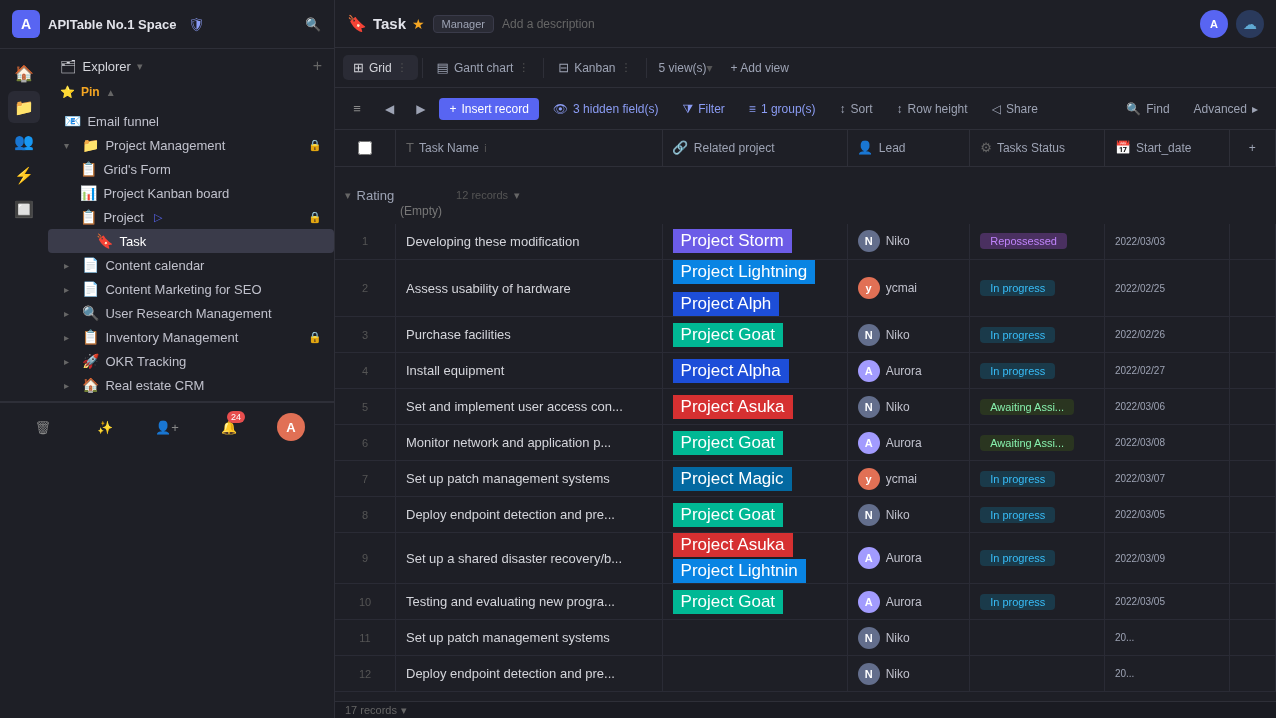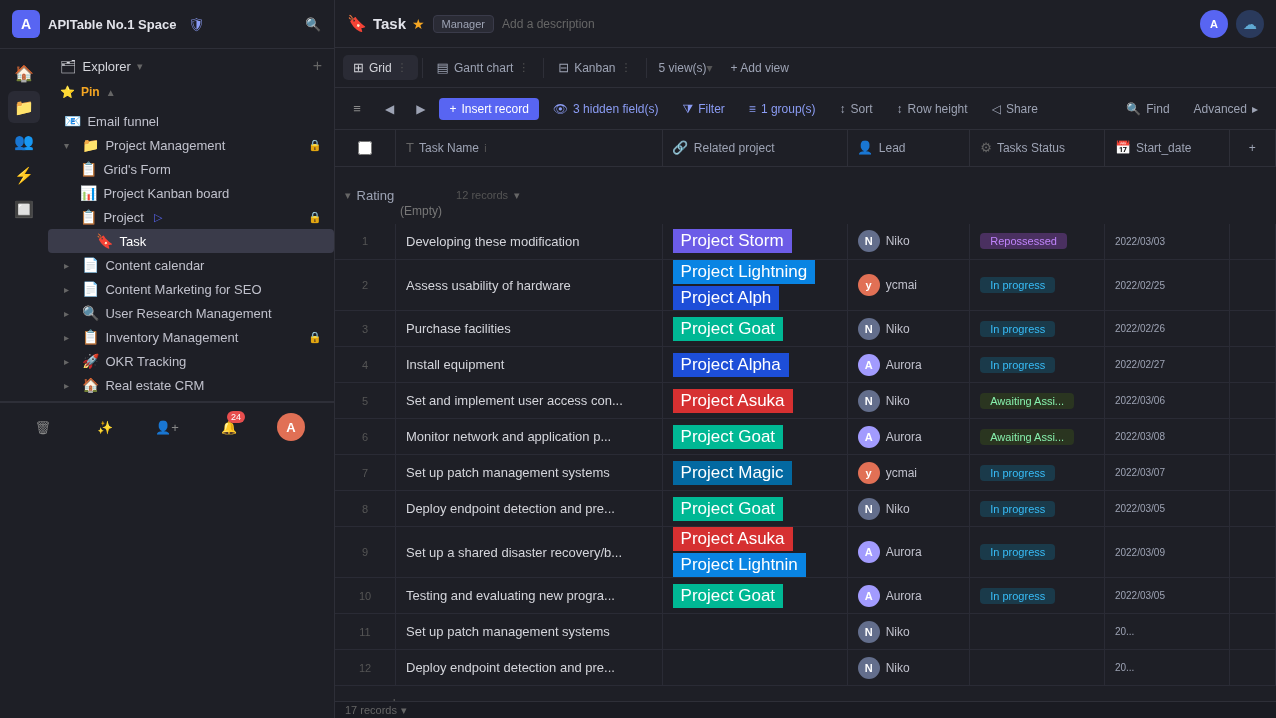--- a/index.html
+++ b/index.html
@@ -441,21 +441,21 @@
               <div class="cell-content" style="justify-content:center;">
                 <span class="row-num">2</span>
               </div>
             </td>
           <td>
               <div class="cell-content">
                 <span class="task-name">Assess usability of hardware</span>
               </div>
             </td>
           <td>
-              <div class="cell-content" style="flex-wrap:wrap;gap:2px;">
+              <div class="cell-content" style="flex-wrap:wrap;gap:8px;">
                 <span class="project-tag tag-lightning">Project Lightning</span>
                 <span class="project-tag tag-alpha">Project Alph</span>
               </div>
             </td>
           <td>
               <div class="cell-content lead-cell">
             <div class="lead-avatar" style="background:#e17055;display:flex;align-items:center;justify-content:center;font-size:11px;font-weight:bold;color:white;">y</div>
             <span class="lead-name">ycmai</span>
               </div>
             </td>

